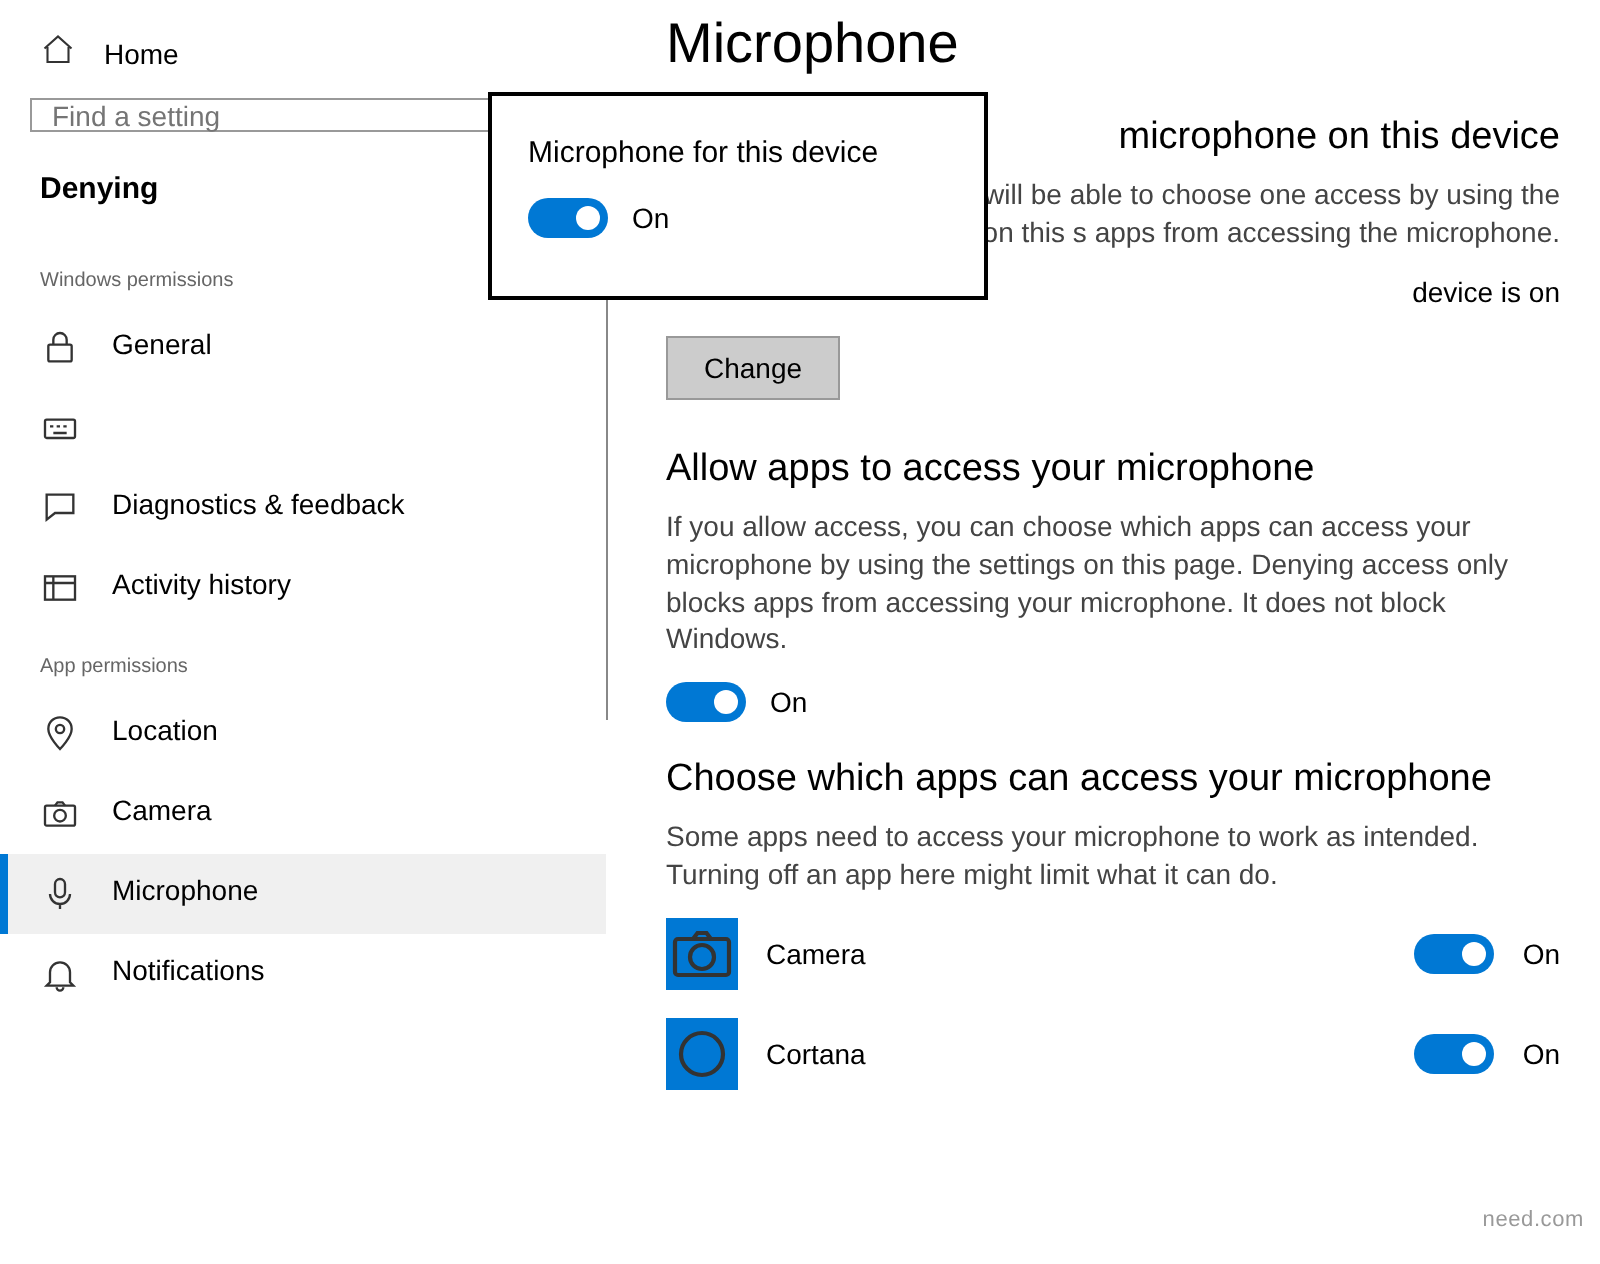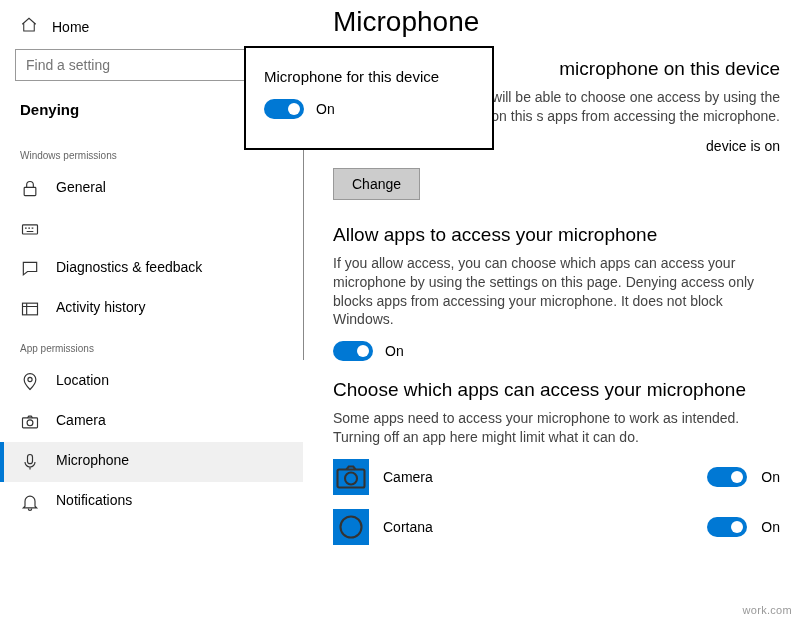--- a/index.html
+++ b/index.html
@@ -3,21 +3,21 @@
 <meta charset="utf-8">
 <style>
 * { box-sizing: border-box; margin: 0; padding: 0; }
 body { font-family: "Segoe UI", sans-serif; font-size: 14px; color: #000; background: #fff; width: 800px; height: 632px; overflow: hidden; position: relative; }
 .container { display: flex; height: 100%; }
 .sidebar { width: 303px; background: #fff; padding-top: 10px; position: relative; }
 .main { flex: 1; padding: 0 20px 0 30px; overflow: hidden; position: relative; }
 .divider { position: absolute; left: 303px; top: 150px; width: 1px; height: 210px; background: #888; }
 .home-row { display: flex; align-items: center; padding: 6px 20px 12px 20px; gap: 14px; }
 .home-row svg { width: 18px; height: 18px; }
-.search-box { margin: 0 20px 10px 15px; border: 1px solid #999; height: 32px; display: flex; align-items: center; padding: 0 10px; color: #666; font-size: 14px; }
+.search-box { margin: 0 20px 10px 15px; border: 1px solid #999; height: 17px; display: flex; align-items: center; padding: 0 10px; color: #666; font-size: 14px; }
 .search-box input { border: none; outline: none; flex: 1; font-size: 14px; font-family: inherit; background: transparent; }
 .privacy-label { padding: 10px 20px 18px 20px; font-weight: 600; font-size: 15px; }
 .group-label { padding: 14px 20px 8px 20px; color: #666; font-size: 10px; }
 .nav-item { display: flex; align-items: flex-start; padding: 10px 20px; gap: 16px; cursor: pointer; }
 .nav-item.active { border-left: 4px solid #0078d4; padding-left: 16px; background: #f0f0f0; }
 .nav-item .icon { width: 20px; height: 20px; display: flex; align-items: center; justify-content: center; }
 .page-title { font-size: 28px; font-weight: 400; padding-top: 6px; padding-bottom: 20px; }
 .section-title { font-size: 19px; font-weight: 400; margin-top: 18px; margin-bottom: 8px; }
 .section-desc { font-size: 14px; color: #444; line-height: 1.35; margin-bottom: 12px; }
 .status-text { font-size: 14px; margin-bottom: 14px; }
@@ -175,13 +175,13 @@
 </div>
 
 <div class="popup">
   <div class="popup-title">Microphone for this device</div>
   <div class="toggle-row">
     <div class="toggle"></div>
     <span>On</span>
   </div>
 </div>
 
-<div class="watermark">work.com</div>
+<div class="watermark">need.com</div>
 
 </body></html>

